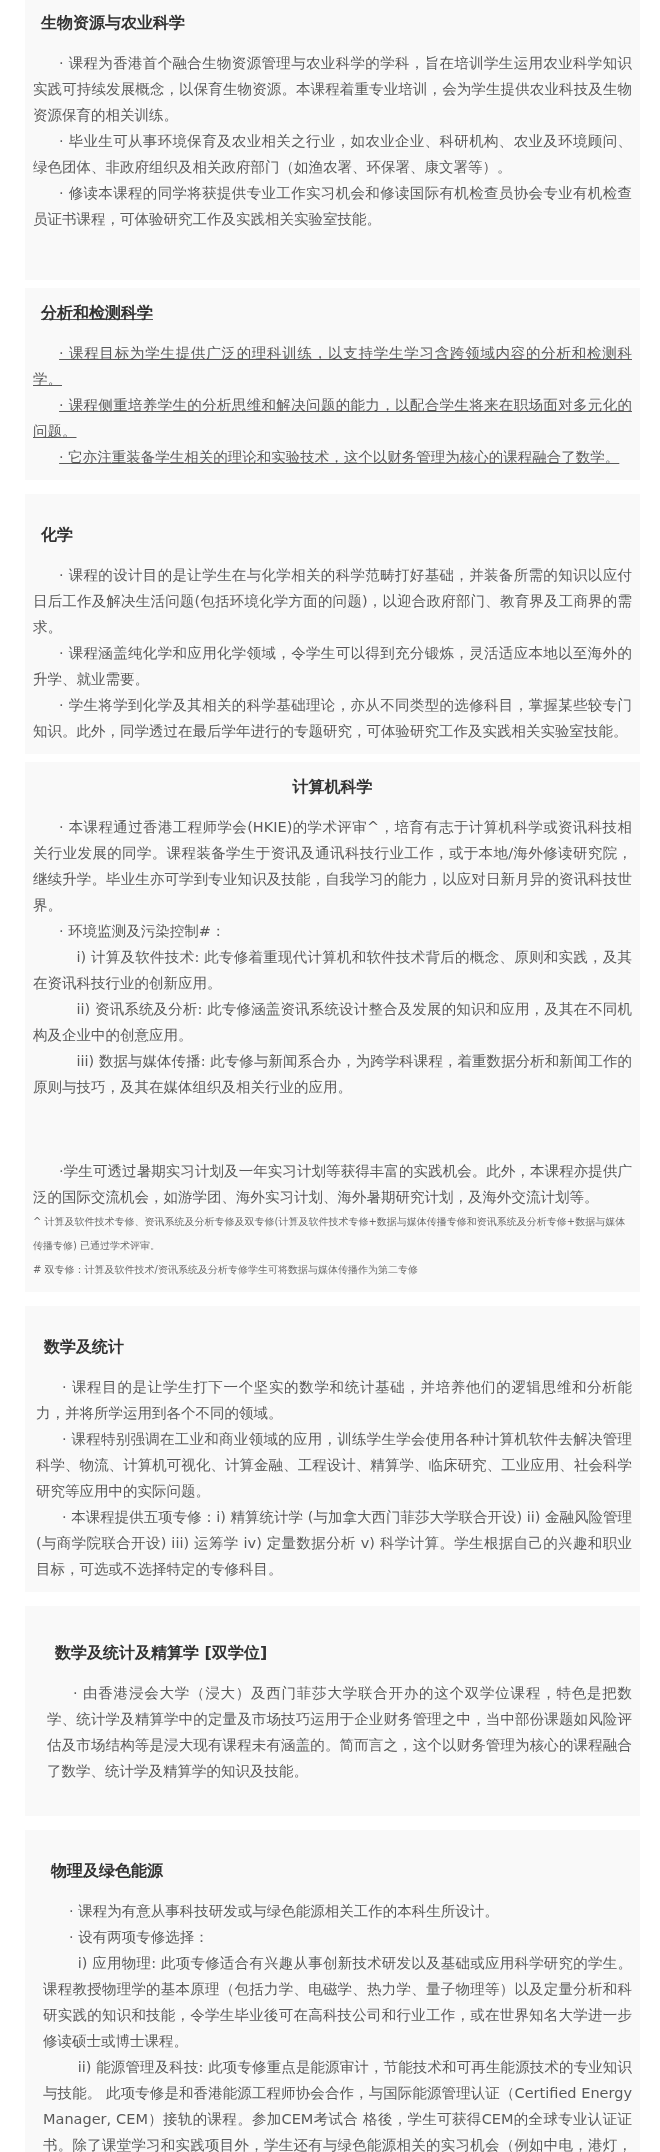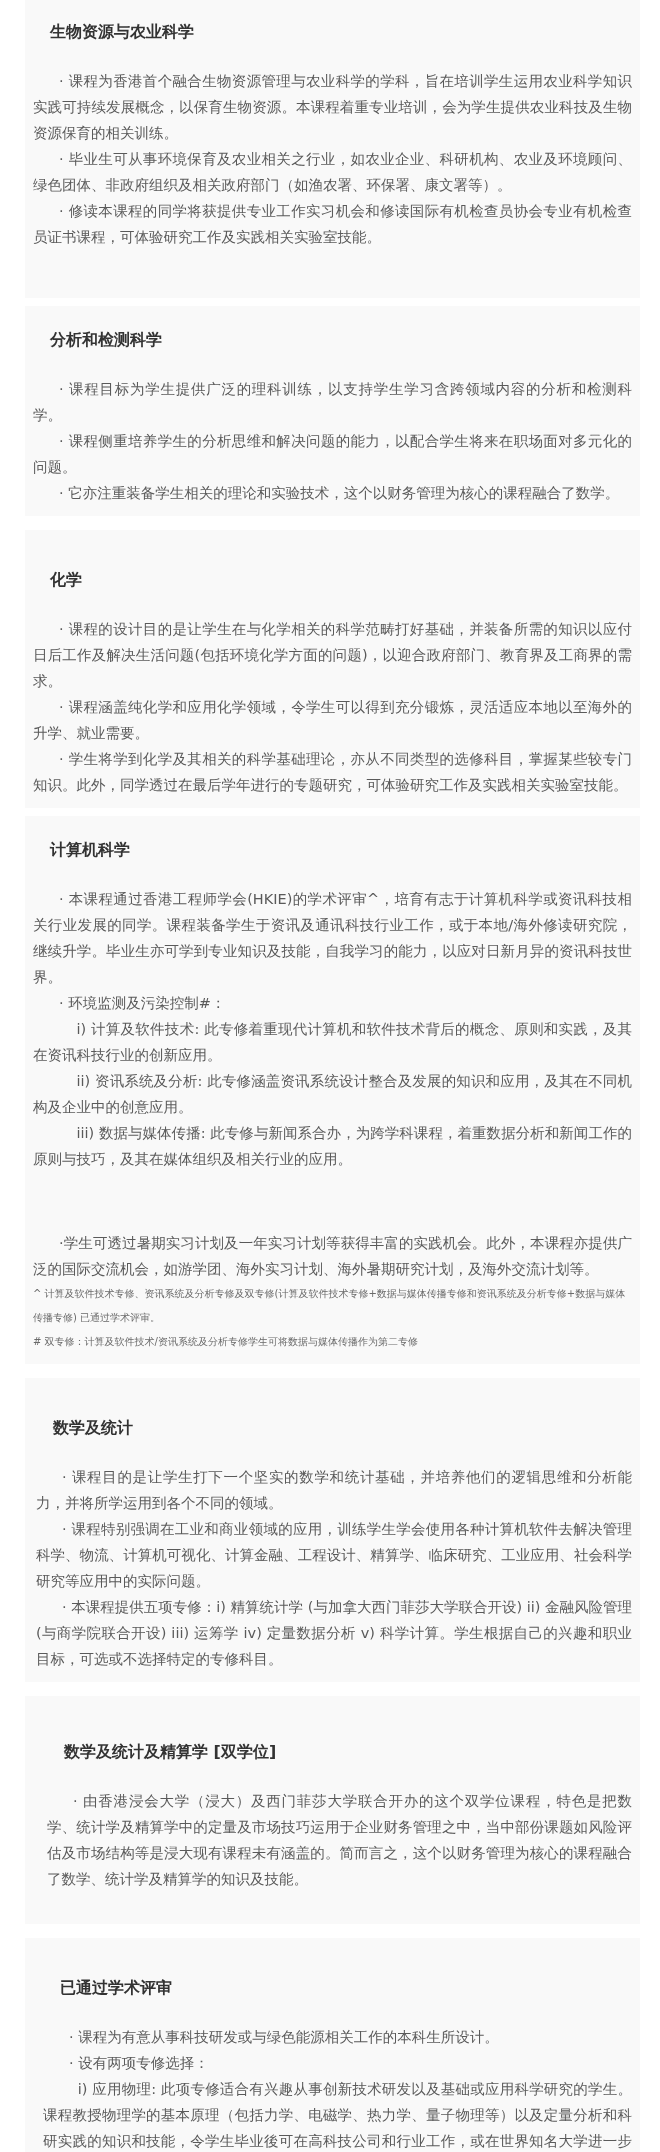--- a/index.html
+++ b/index.html
@@ -12,21 +12,21 @@
   .section {
     background: #f9f9f9;
     margin: 0 20px 0 25px;
     padding: 4px 8px 10px 8px;
   }
   .section.gap-top { margin-top: 14px; }
   .section h3 {
     font-size: 16px;
     font-weight: bold;
     color: #333333;
-    margin: 17px;
+    margin: 8px;
     padding: 0;
     line-height: 26px;
   }
   .section h3.pad { padding-top: 16px; padding-bottom: 6px; }
   p.para {
     margin: 0;
     font-size: 14.5px;
     line-height: 26px;
     text-indent: 1.8em;
     text-align: justify;
@@ -49,36 +49,36 @@
   <div class="section" style="margin-top:0;padding-top:2px;">
     <h3>生物资源与农业科学</h3>
     <div style="height:6px"></div>
     <p class="para">· 课程为香港首个融合生物资源管理与农业科学的学科，旨在培训学生运用农业科学知识实践可持续发展概念，以保育生物资源。本课程着重专业培训，会为学生提供农业科技及生物资源保育的相关训练。</p>
     <p class="para">· 毕业生可从事环境保育及农业相关之行业，如农业企业、科研机构、农业及环境顾问、绿色团体、非政府组织及相关政府部门（如渔农署、环保署、康文署等）。</p>
     <p class="para">· 修读本课程的同学将获提供专业工作实习机会和修读国际有机检查员协会专业有机检查员证书课程，可体验研究工作及实践相关实验室技能。</p>
     <div style="height:38px"></div>
   </div>
 
 
-  <div class="section" style="margin-top:8px;">
+  <div class="section" style="margin-top:8px;text-decoration:underline;">
     <h3 style="padding-bottom:6px;">分析和检测科学</h3>
     <p class="para">· 课程目标为学生提供广泛的理科训练，以支持学生学习含跨领域内容的分析和检测科学。</p>
     <p class="para">· 课程侧重培养学生的分析思维和解决问题的能力，以配合学生将来在职场面对多元化的问题。</p>
     <p class="para">· 它亦注重装备学生相关的理论和实验技术，这个以财务管理为核心的课程融合了数学。</p>
   </div>
 
   <div class="section gap-top">
     <h3 class="pad">化学</h3>
     <p class="para">· 课程的设计目的是让学生在与化学相关的科学范畴打好基础，并装备所需的知识以应付日后工作及解决生活问题(包括环境化学方面的问题)，以迎合政府部门、教育界及工商界的需求。</p>
     <p class="para">· 课程涵盖纯化学和应用化学领域，令学生可以得到充分锻炼，灵活适应本地以至海外的升学、就业需要。</p>
     <p class="para">· 学生将学到化学及其相关的科学基础理论，亦从不同类型的选修科目，掌握某些较专门知识。此外，同学透过在最后学年进行的专题研究，可体验研究工作及实践相关实验室技能。</p>
   </div>
 
   <div class="section" style="margin-top:8px;">
-    <h3 style="padding-bottom:6px;">计算机科学</h3>
+    <h3 style="padding-bottom:6px;text-align:center;">计算机科学</h3>
     <p class="para">· 本课程通过香港工程师学会(HKIE)的学术评审^，培育有志于计算机科学或资讯科技相关行业发展的同学。课程装备学生于资讯及通讯科技行业工作，或于本地/海外修读研究院，继续升学。毕业生亦可学到专业知识及技能，自我学习的能力，以应对日新月异的资讯科技世界。</p>
     <p class="para">· 环境监测及污染控制#：</p>
     <p class="para sub">i) 计算及软件技术: 此专修着重现代计算机和软件技术背后的概念、原则和实践，及其在资讯科技行业的创新应用。</p>
     <p class="para sub">ii) 资讯系统及分析: 此专修涵盖资讯系统设计整合及发展的知识和应用，及其在不同机构及企业中的创意应用。</p>
     <p class="para sub">iii) 数据与媒体传播: 此专修与新闻系合办，为跨学科课程，着重数据分析和新闻工作的原则与技巧，及其在媒体组织及相关行业的应用。</p>
     <p class="spacer"></p>
     <p class="para">·学生可透过暑期实习计划及一年实习计划等获得丰富的实践机会。此外，本课程亦提供广泛的国际交流机会，如游学团、海外实习计划、海外暑期研究计划，及海外交流计划等。</p>
     <p class="note">^ 计算及软件技术专修、资讯系统及分析专修及双专修(计算及软件技术专修+数据与媒体传播专修和资讯系统及分析专修+数据与媒体传播专修) 已通过学术评审。</p>
     <p class="note"># 双专修：计算及软件技术/资讯系统及分析专修学生可将数据与媒体传播作为第二专修</p>
   </div>
@@ -95,21 +95,21 @@
   <div class="section gap-top">
     <div class="inset-body" style="padding-left:14px;">
       <h3 class="pad" style="padding-top:22px;">数学及统计及精算学 [双学位]</h3>
       <p class="para">· 由香港浸会大学（浸大）及西门菲莎大学联合开办的这个双学位课程，特色是把数学、统计学及精算学中的定量及市场技巧运用于企业财务管理之中，当中部份课题如风险评估及市场结构等是浸大现有课程未有涵盖的。简而言之，这个以财务管理为核心的课程融合了数学、统计学及精算学的知识及技能。</p>
       <div style="height:22px"></div>
     </div>
   </div>
 
   <div class="section gap-top">
     <div class="inset-body" style="padding-left:10px;">
-      <h3 class="pad">已通过学术评审</h3>
+      <h3 class="pad">物理及绿色能源</h3>
       <p class="para">· 课程为有意从事科技研发或与绿色能源相关工作的本科生所设计。</p>
       <p class="para">· 设有两项专修选择：</p>
       <p class="para" style="text-indent:2.4em;">i) 应用物理: 此项专修适合有兴趣从事创新技术研发以及基础或应用科学研究的学生。课程教授物理学的基本原理（包括力学、电磁学、热力学、量子物理等）以及定量分析和科研实践的知识和技能，令学生毕业後可在高科技公司和行业工作，或在世界知名大学进一步修读硕士或博士课程。</p>
       <p class="para" style="text-indent:2.4em;">ii) 能源管理及科技: 此项专修重点是能源审计，节能技术和可再生能源技术的专业知识与技能。 此项专修是和香港能源工程师协会合作，与国际能源管理认证（Certified Energy Manager, CEM）接轨的课程。参加CEM考试合 格後，学生可获得CEM的全球专业认证证书。除了课堂学习和实践项目外，学生还有与绿色能源相关的实习机会（例如中电，港灯，香港政府机电工程署，香港赛马会等）。本专修的毕业生可成为绿色能源专业人士，从事能源审计和咨询，能源/公用事业，绿色建築和环保节能等工作。</p>
 
     </div>
   </div>
 
 </div>
 

